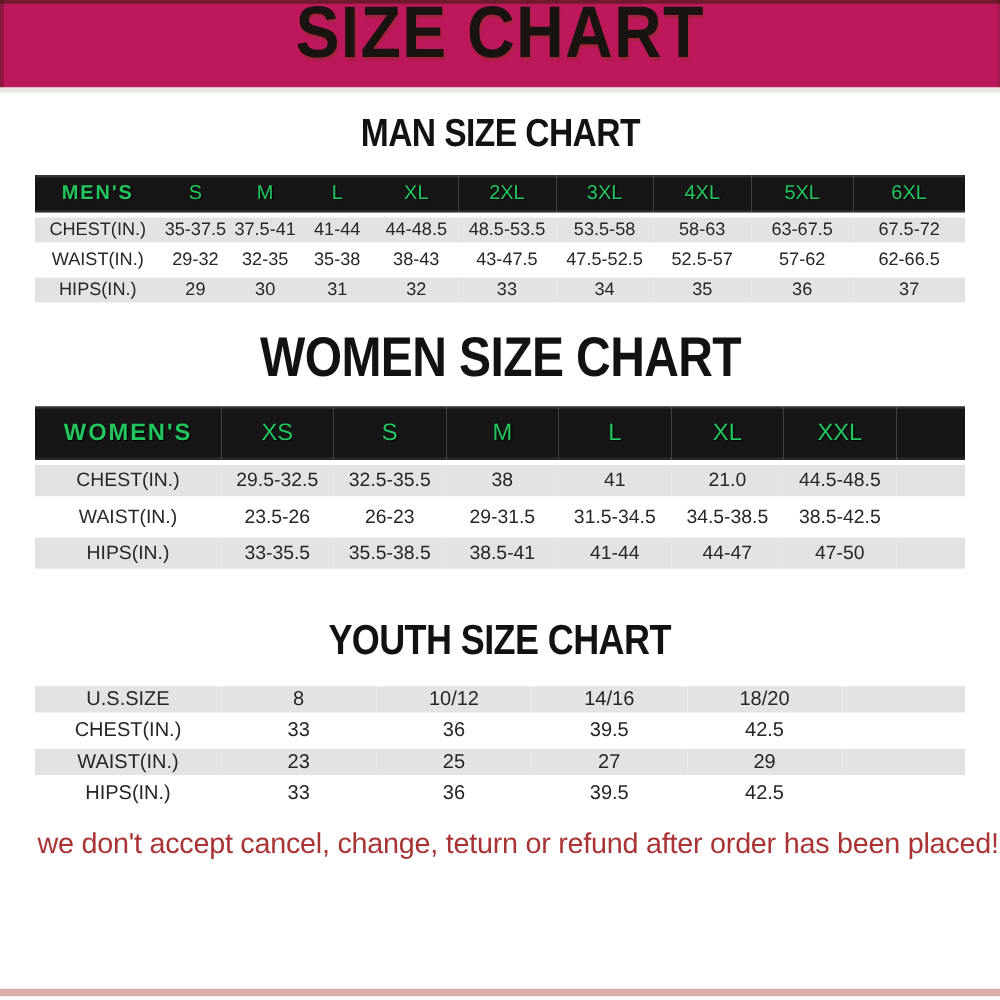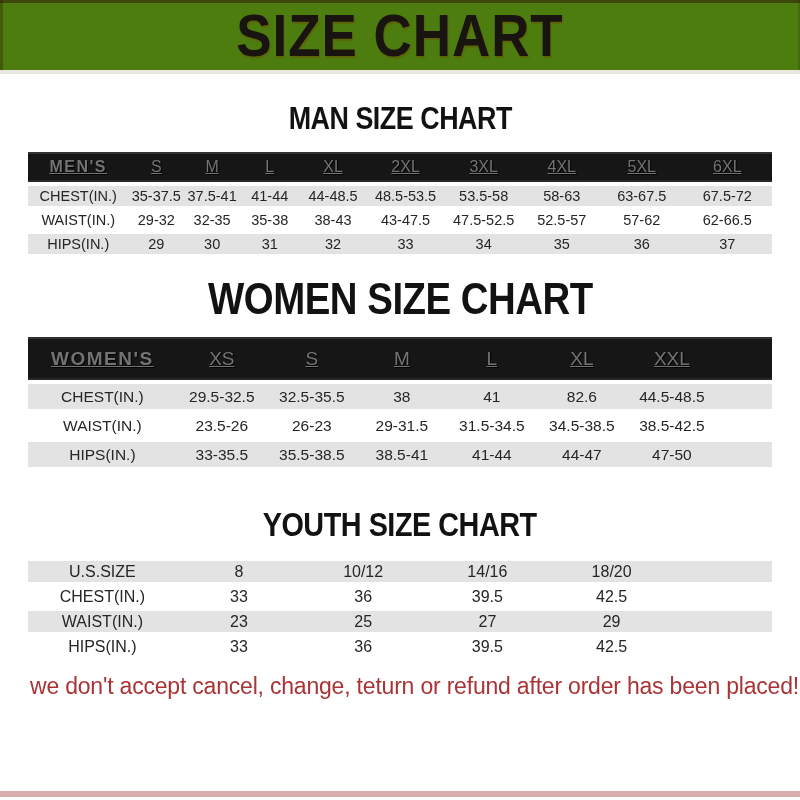--- a/index.html
+++ b/index.html
@@ -3,55 +3,54 @@
 <meta charset="utf-8">
 <style>
   html, body { margin:0; padding:0; background:#ffffff; }
   body {
     width:800px; height:800px; position:relative; overflow:hidden;
     font-family:"Liberation Sans", sans-serif;
   }
 
   
   .banner {
-    height:70px; background:#4d7c0f;
-    display:flex; align-items:center; justify-content:center;
+    height:70px; background:#be185d;
+    display:flex; justify-content:center;
     box-shadow: inset 0 3px 0 rgba(50,28,5,.55), inset 3px 0 0 rgba(50,28,5,.35), inset -2px 0 0 rgba(50,28,5,.2);
   }
   .banner .txt {
     display:inline-block; font-size:54px; font-weight:bold; color:#191410;
     letter-spacing:1px; line-height:1; transform:scale(.98,1.08); transform-origin:center;
     text-shadow:1px 2px 1px rgba(120,60,0,.35);
   }
   .strip { height:4px; background:#eae7e1; }
 
   
   .heading { margin:0; text-align:center; color:#121212; font-weight:bold; }
   .heading span { display:inline-block; transform:scale(.96,1.12); transform-origin:center; letter-spacing:-.5px; }
-  #men-heading   { padding-top:28px; font-size:28px; line-height:34px; }
+  #men-heading   { padding-top:16px; font-size:28px; line-height:34px; }
   #women-heading { padding-top:22px; font-size:40px; line-height:36px; }
   #youth-heading { padding-top:36px; font-size:30px; line-height:36px; }
 
   
   table.size-table {
     width:744px; margin:0 auto; table-layout:fixed;
     border-collapse:separate; border-spacing:0 4px;
   }
   #men-table   { margin-top:12px; }
   #women-table { margin-top:17px; }
   #youth-table { margin-top:14px; }
 
   .size-table th, .size-table td {
     padding:0; text-align:center; vertical-align:middle; white-space:nowrap; overflow:hidden;
   }
   tr.head th {
-    background:#161616; color:#737373; font-weight:normal;
+    background:#161616; color:#22c55e; font-weight:normal;
     box-shadow: inset 0 2px 0 rgba(255,255,255,.12), inset 0 -2px 0 rgba(255,255,255,.08);
     text-shadow:1px 1px 1px rgba(0,0,0,.9);
-    text-decoration:underline;
   }
   tr.head th.brand { font-weight:bold; }
   tr.g td { background:#E3E3E3; }
   tr.w td { background:#ffffff; }
   .size-table td { color:#262626; }
 
   #men-table tr.head th { height:30px; font-size:16px; }
   #men-table th.brand   { font-size:21px; letter-spacing:1.5px; }
   #men-table td         { height:20px; font-size:14.5px; }
 
@@ -174,21 +173,21 @@
     <th>XL</th>
     <th>XXL</th>
     <th></th>
   </tr>
   <tr class="g">
     <td class="lbl">CHEST(IN.)</td>
     <td>29.5-32.5</td>
     <td>32.5-35.5</td>
     <td>38</td>
     <td>41</td>
-    <td>82.6</td>
+    <td>21.0</td>
     <td>44.5-48.5</td>
     <td></td>
   </tr>
   <tr class="w">
     <td class="lbl">WAIST(IN.)</td>
     <td>23.5-26</td>
     <td>26-23</td>
     <td>29-31.5</td>
     <td>31.5-34.5</td>
     <td>34.5-38.5</td>

